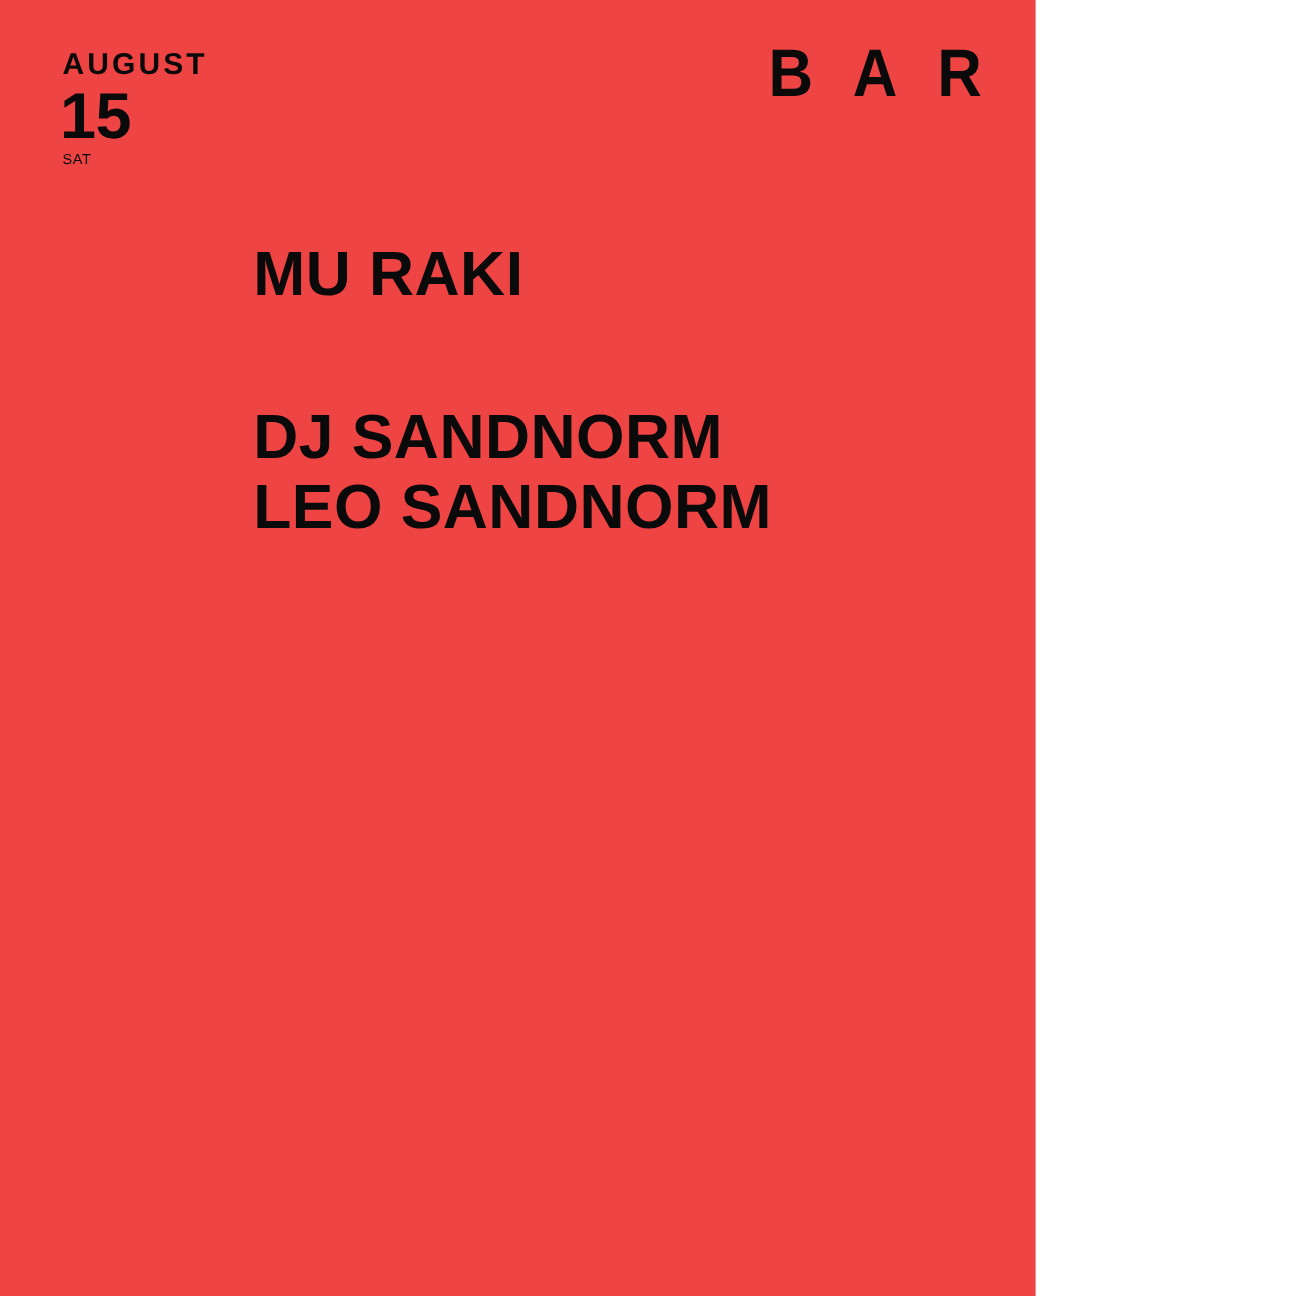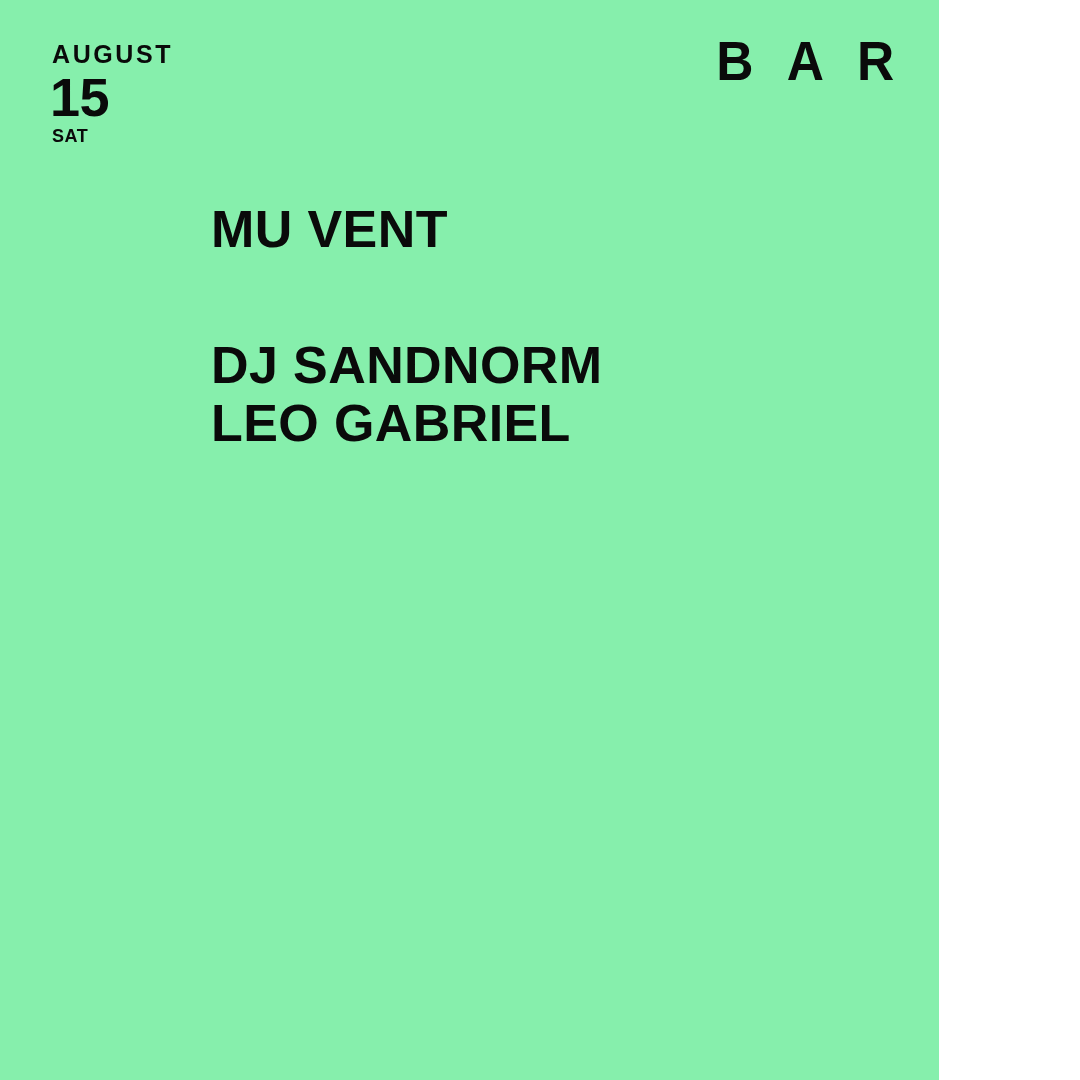--- a/index.html
+++ b/index.html
@@ -10,23 +10,23 @@
 
   body {
     width: 1080px;
     height: 1080px;
     overflow: hidden;
     font-family: "Liberation Sans", sans-serif;
   }
 
   .flyer {
     position: relative;
-    width: 939px;
+    width: 863px;
     height: 1080px;
-    background: #86efac;
+    background: #ef4444;
     overflow: hidden;
   }
 
   
   .date-block {
     position: absolute;
     left: 50px;
     top: 42px;
     color: #0a0a0a;
   }
@@ -42,22 +42,22 @@
 
   .date-day {
     font-size: 54px;
     font-weight: 700;
     letter-spacing: -0.5px;
     line-height: 0.78;
     margin: 0 0 9px 0;
   }
 
   .date-weekday {
-    font-size: 18px;
-    font-weight: 700;
+    font-size: 12px;
+    font-weight: 400;
     letter-spacing: 0.6px;
     line-height: 1;
     margin: 0 0 0 2px;
   }
 
   
   .logo {
     position: absolute;
     right: 48px;
     top: 40px;
@@ -121,23 +121,23 @@
     <div class="date-weekday">SAT</div>
   </div>
 
   <div class="logo">
     <div class="logo-bar">BAR</div>
   </div>
 
   <div class="lineup">
 
     <div class="lineup-group">
-      <div class="lineup-line">MU VENT</div>
+      <div class="lineup-line">MU RAKI</div>
     </div>
 
     <div class="lineup-group">
       <div class="lineup-line">DJ SANDNORM</div>
-      <div class="lineup-line">LEO GABRIEL</div>
+      <div class="lineup-line">LEO SANDNORM</div>
     </div>
 
   </div>
 
 </div>
 
 </body></html>

